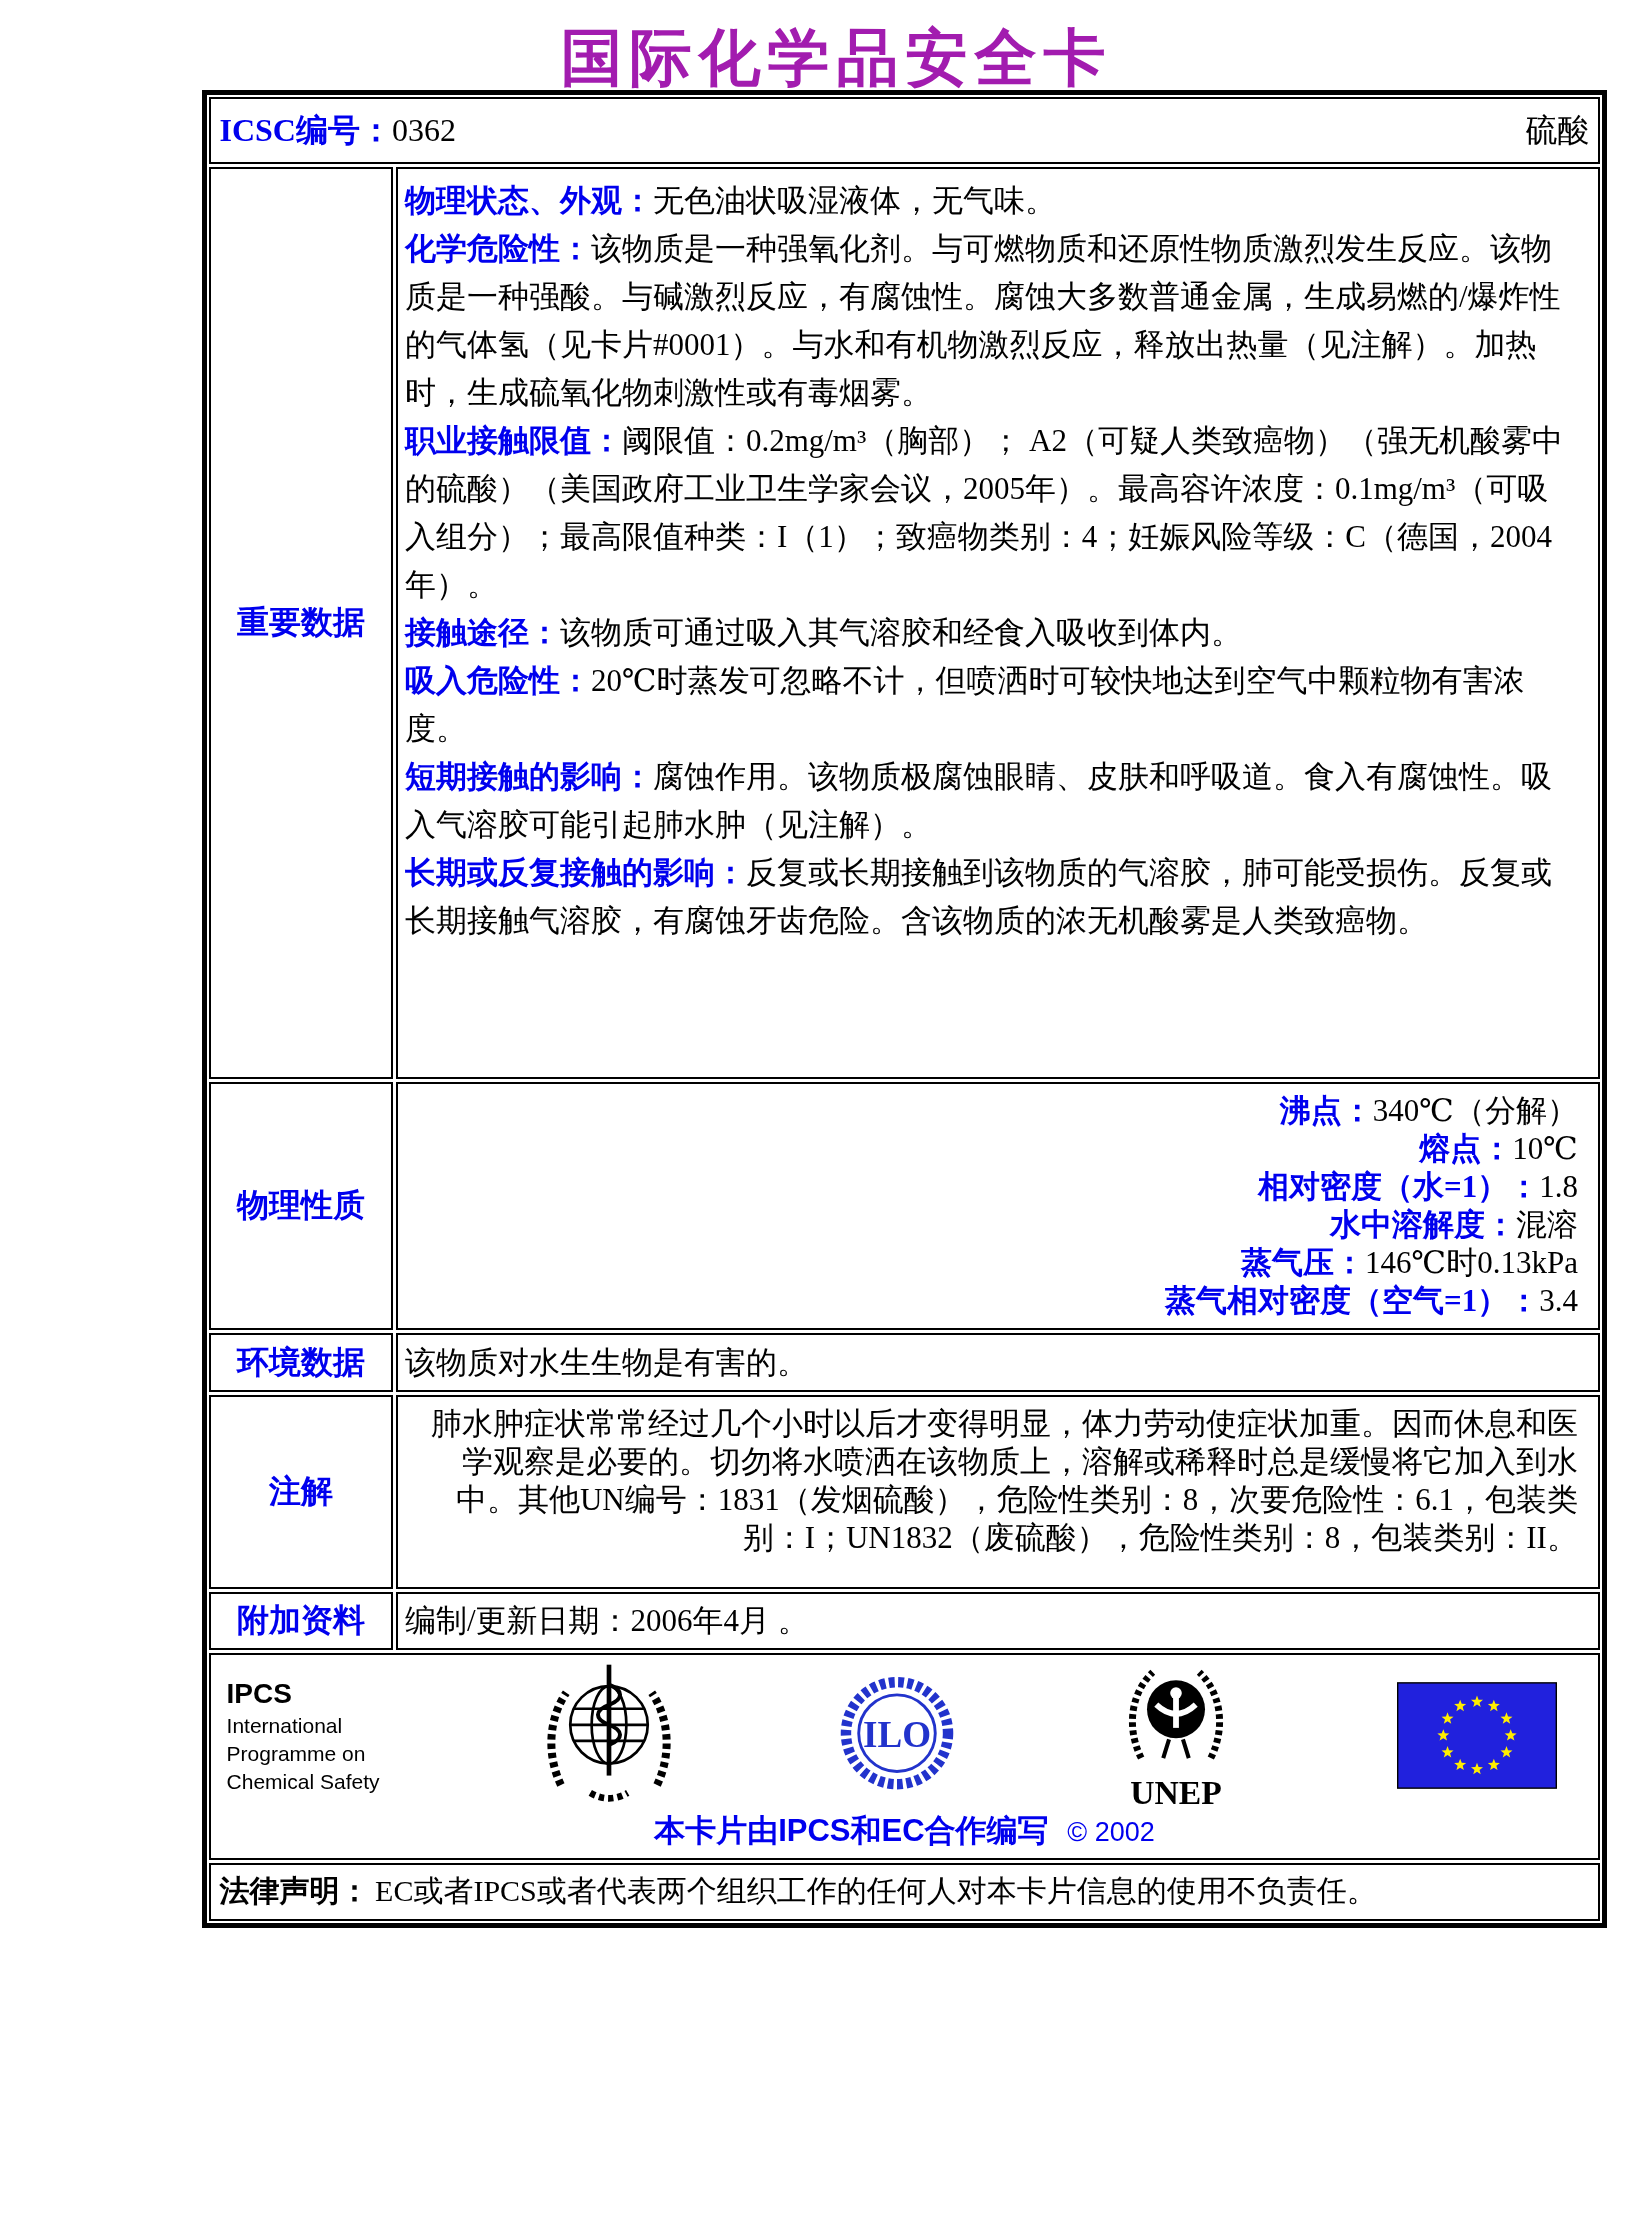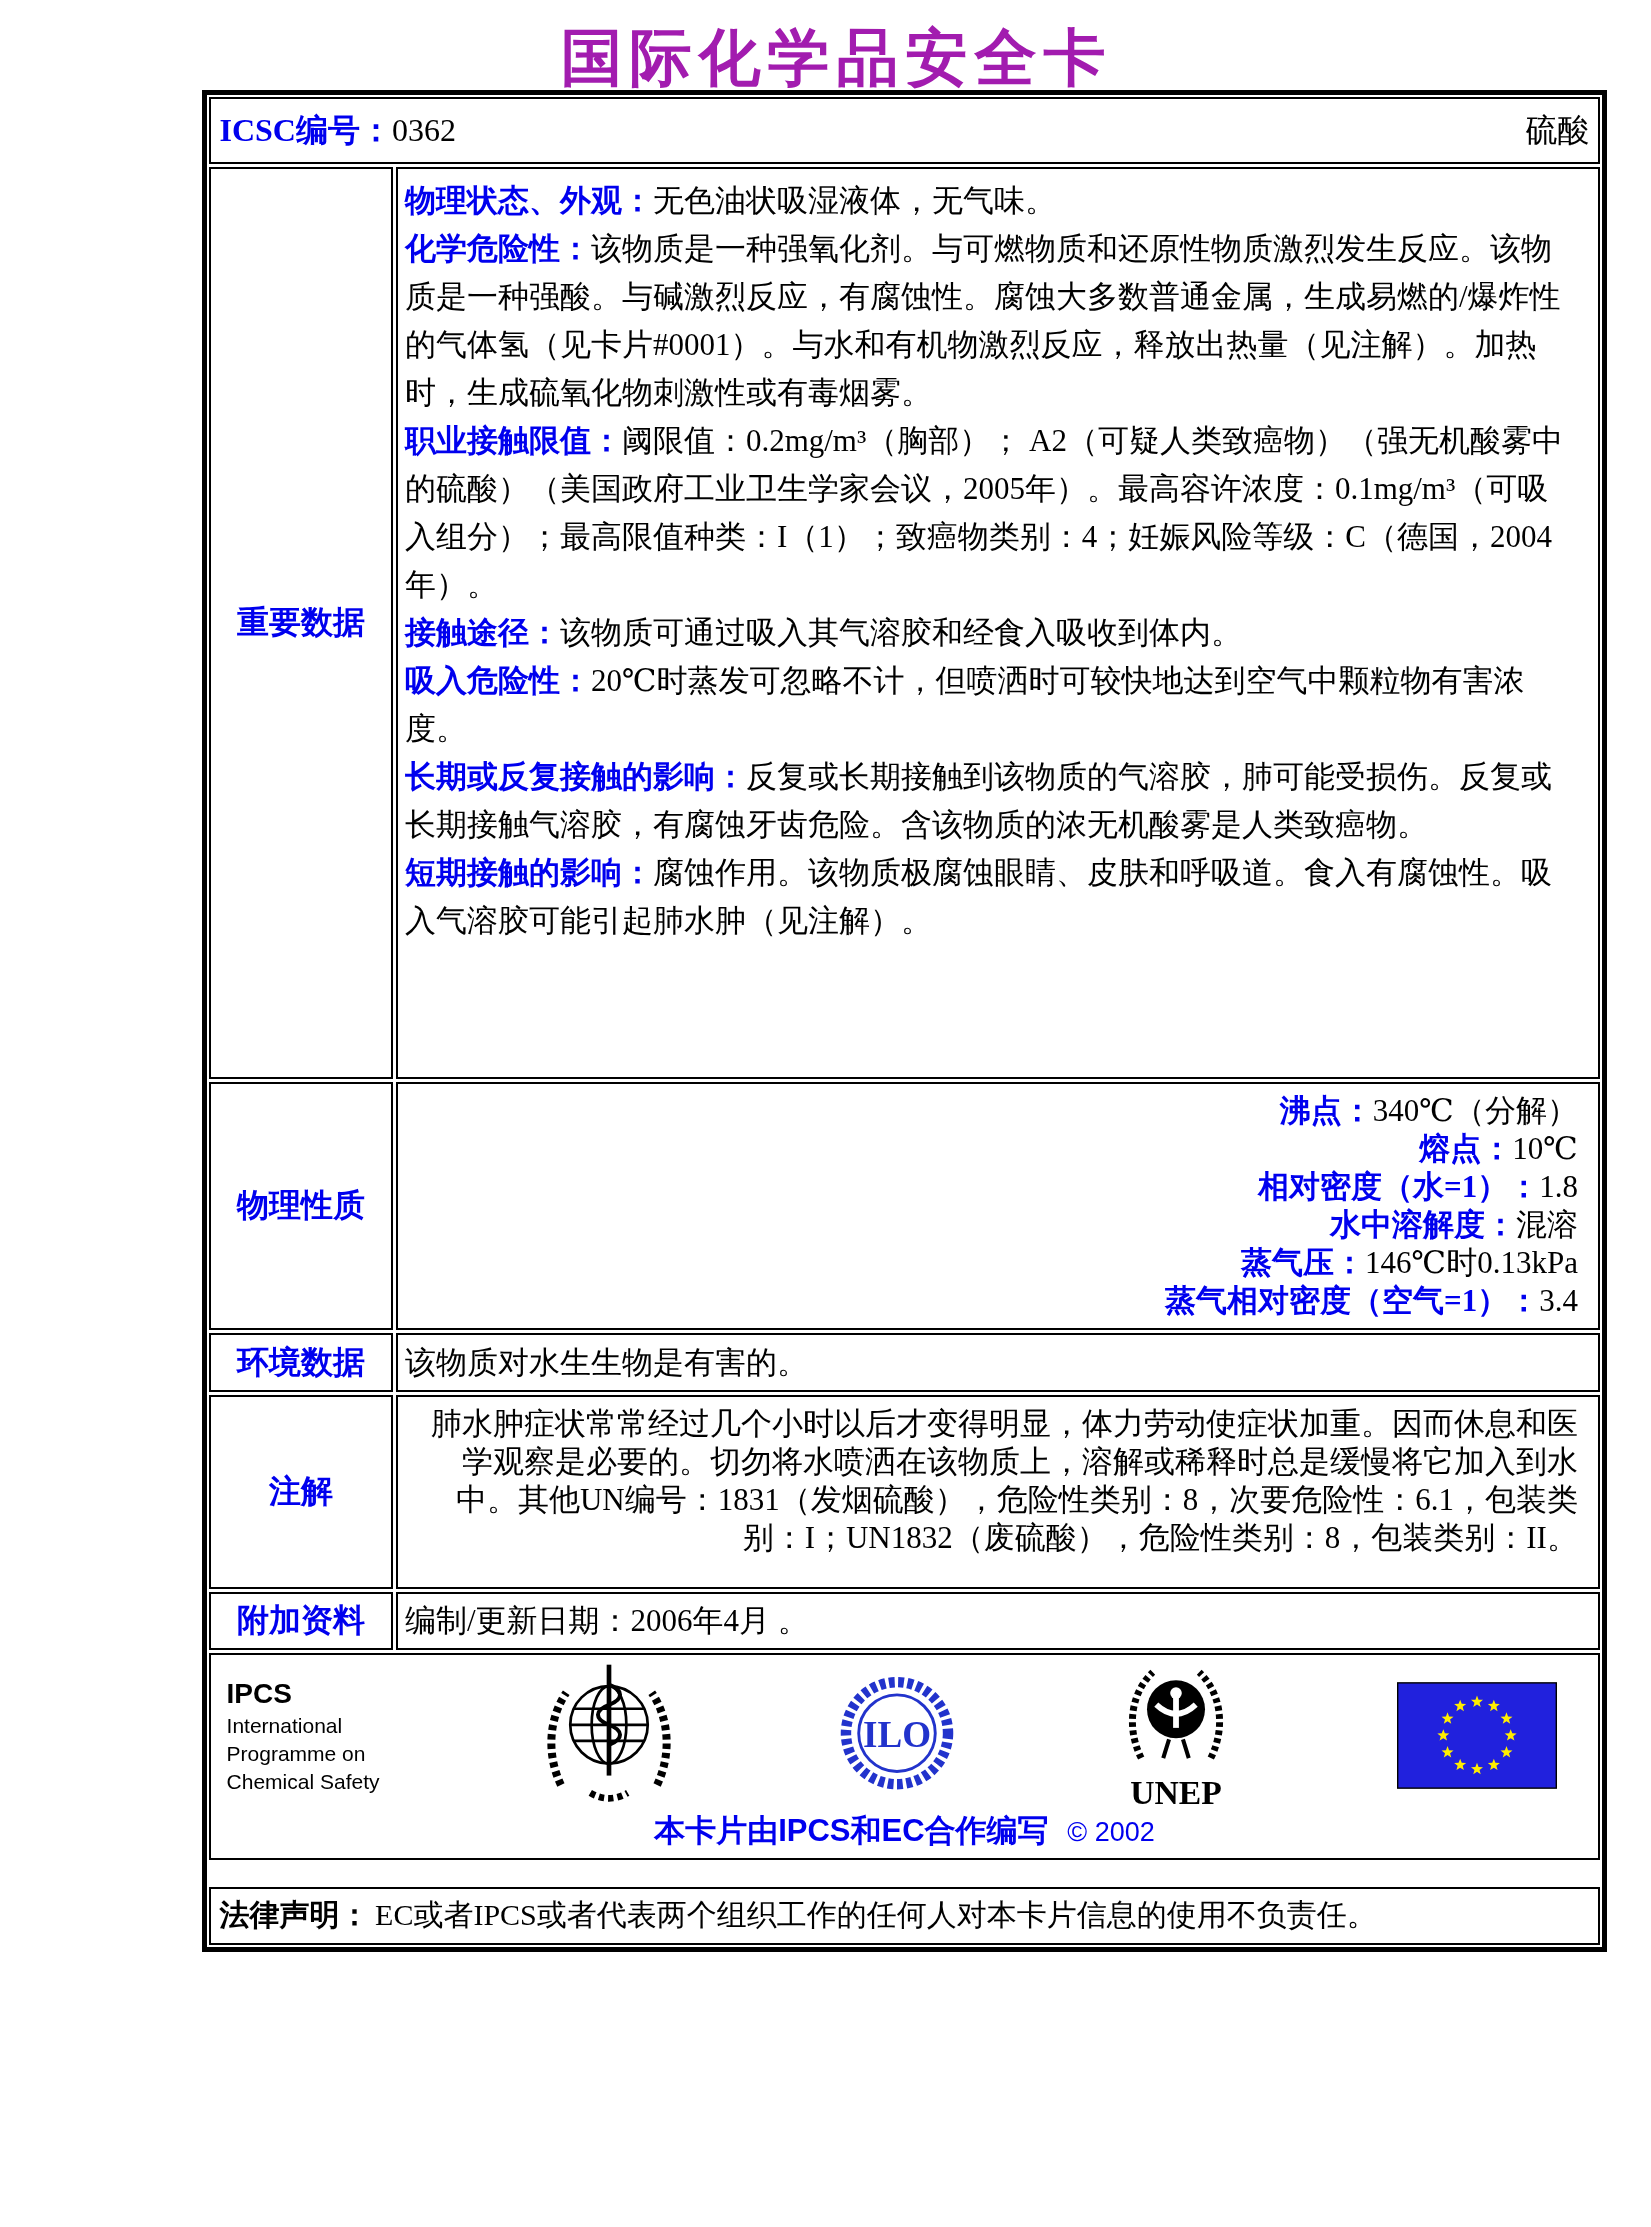--- a/index.html
+++ b/index.html
@@ -35,21 +35,21 @@
   }
   .icsc-cell .bluebold { color:#0000ee; font-weight:bold; }
   .chem-name { margin-left:auto; }
   .row-icsc { min-height:67px; }
   .row-important { min-height:912px; }
   .row-physical { min-height:229px; }
   .row-environment { min-height:51px; }
   .row-notes { min-height:194px; }
   .row-additional { min-height:49px; }
   .row-logos { min-height:198px; }
-  .row-legal { min-height:58px;margin-top:24px; }
+  .row-legal { min-height:58px; }
   .logos-cell { flex:1; padding:10px 12.7px 5.6px 12.7px; }
   .logos-inner {
     display:flex; align-items:center; justify-content:space-between;
     padding:0 28px 0 2.8px; height:141px;gap:46px;
   }
   .ipcs-block { font-family:"Liberation Sans","DejaVu Sans",sans-serif; line-height:28px; font-size:21px; }
   .ipcs-title { font-weight:bold; font-size:28px; line-height:37px; }
   .credit-line { text-align:center; margin-top:4.2px; font-size:31px; }
   .credit-main { color:#0000ee; font-weight:bold; font-family:"Liberation Sans","DejaVu Sans",sans-serif; }
   .credit-copy { color:#0000ee; font-size:27px; font-family:"Liberation Sans","DejaVu Sans",sans-serif;margin-left:11px; }
@@ -73,22 +73,22 @@
   </div>
 
   <div class="trow row-important">
     <div class="cell labelcell">重要数据</div>
     <div class="cell contentcell loose">
       <p><span class="plabel">物理状态、外观：</span><span>无色油状吸湿液体，无气味。</span></p>
       <p><span class="plabel">化学危险性：</span><span>该物质是一种强氧化剂。与可燃物质和还原性物质激烈发生反应。该物质是一种强酸。与碱激烈反应，有腐蚀性。腐蚀大多数普通金属，生成易燃的/爆炸性的气体氢（见卡片#0001）。与水和有机物激烈反应，释放出热量（见注解）。加热时，生成硫氧化物刺激性或有毒烟雾。</span></p>
       <p><span class="plabel">职业接触限值：</span><span>阈限值：0.2mg/m³（胸部）； A2（可疑人类致癌物）（强无机酸雾中的硫酸）（美国政府工业卫生学家会议，2005年）。最高容许浓度：0.1mg/m³（可吸入组分）；最高限值种类：I（1）；致癌物类别：4；妊娠风险等级：C（德国，2004年）。</span></p>
       <p><span class="plabel">接触途径：</span><span>该物质可通过吸入其气溶胶和经食入吸收到体内。</span></p>
       <p><span class="plabel">吸入危险性：</span><span>20℃时蒸发可忽略不计，但喷洒时可较快地达到空气中颗粒物有害浓度。</span></p>
+      <p><span class="plabel">短期接触的影响：</span><span>腐蚀作用。该物质极腐蚀眼睛、皮肤和呼吸道。食入有腐蚀性。吸入气溶胶可能引起肺水肿（见注解）。</span></p>
       <p><span class="plabel">长期或反复接触的影响：</span><span>反复或长期接触到该物质的气溶胶，肺可能受损伤。反复或长期接触气溶胶，有腐蚀牙齿危险。含该物质的浓无机酸雾是人类致癌物。</span></p>
-      <p><span class="plabel">短期接触的影响：</span><span>腐蚀作用。该物质极腐蚀眼睛、皮肤和呼吸道。食入有腐蚀性。吸入气溶胶可能引起肺水肿（见注解）。</span></p>
     </div>
   </div>
 
   <div class="trow row-physical">
     <div class="cell labelcell">物理性质</div>
     <div class="cell contentcell tight">
       <p><span class="plabel">沸点：</span><span>340℃（分解）</span></p>
       <p><span class="plabel">熔点：</span><span>10℃</span></p>
       <p><span class="plabel">相对密度（水=1）：</span><span>1.8</span></p>
       <p><span class="plabel">水中溶解度：</span><span>混溶</span></p>

